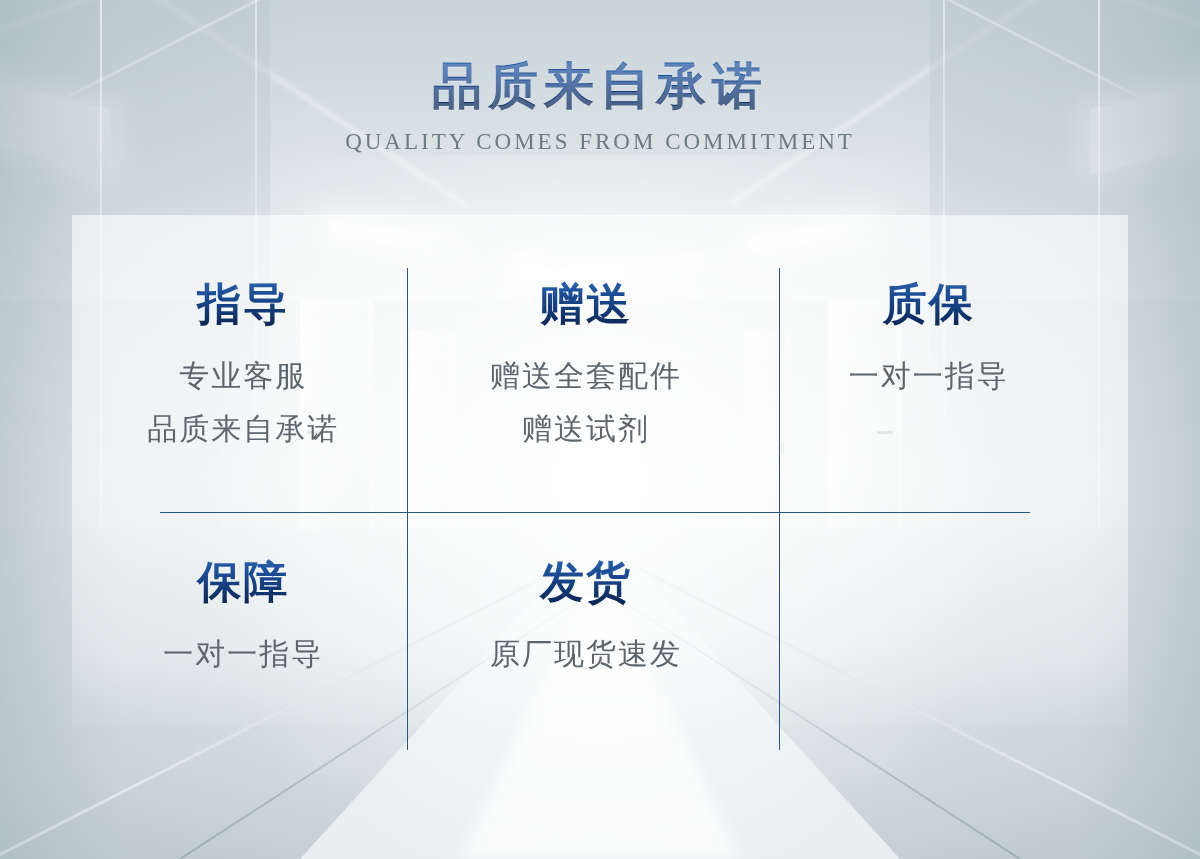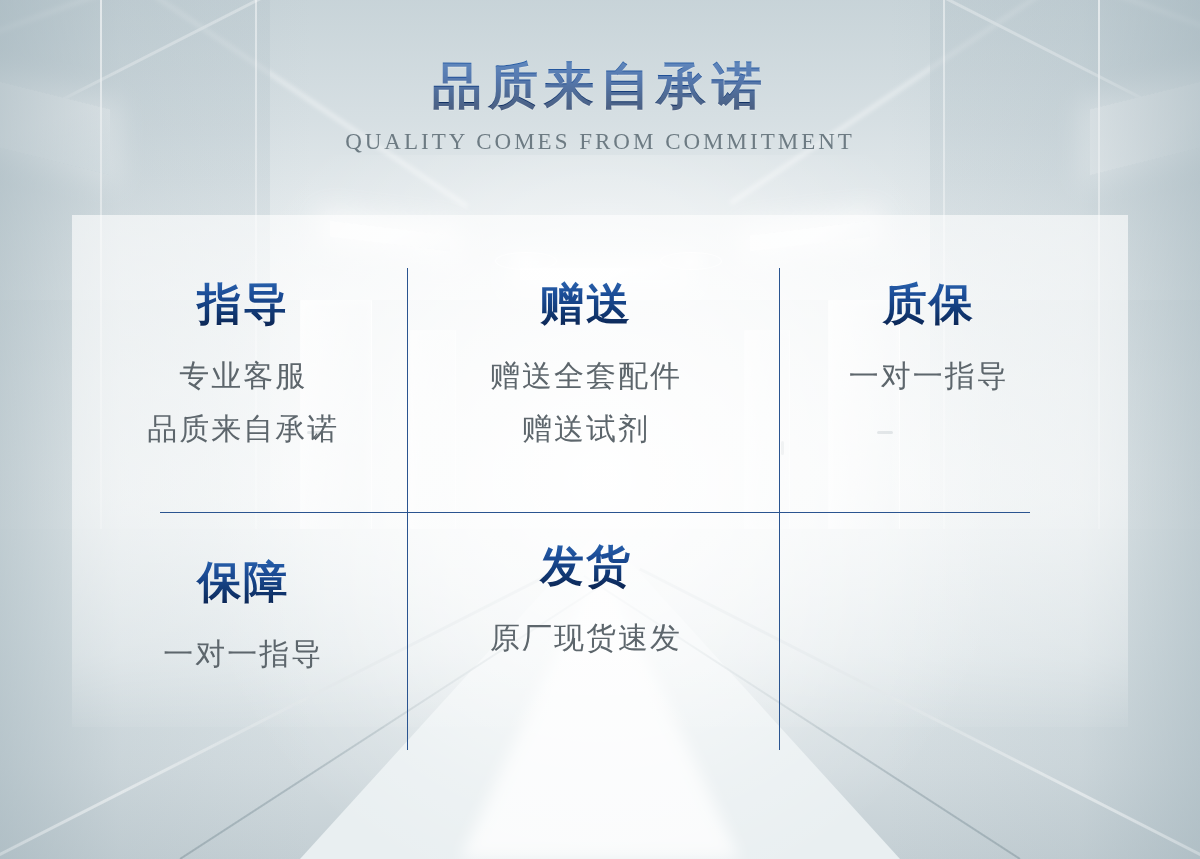--- a/index.html
+++ b/index.html
@@ -168,21 +168,21 @@
   }
   .cell {
     position:absolute;
     width:33.333%;
     text-align:center;
   }
   .cell.c0 { left:0%;      top:22px;  }
   .cell.c1 { left:33.333%; top:22px;  }
   .cell.c2 { left:66.666%; top:22px;  }
   .cell.c3 { left:0%;      top:300px; }
-  .cell.c4 { left:33.333%; top:284px; }
+  .cell.c4 { left:33.333%; top:300px; }
   .cell.c5 { left:66.666%; top:300px; }
 
   .cell-title {
     font-family:"DejaVu Serif", serif;
     font-size:44px; font-weight:700; letter-spacing:2px;
     line-height:1.1;
     background:linear-gradient(180deg,#2a63ae 0%,#1c4d97 30%,#123a76 65%,#0b2451 100%);
     -webkit-background-clip:text; background-clip:text;
     -webkit-text-fill-color:transparent; color:#123a76;
     filter:drop-shadow(0 1px 0 rgba(255,255,255,.45));

